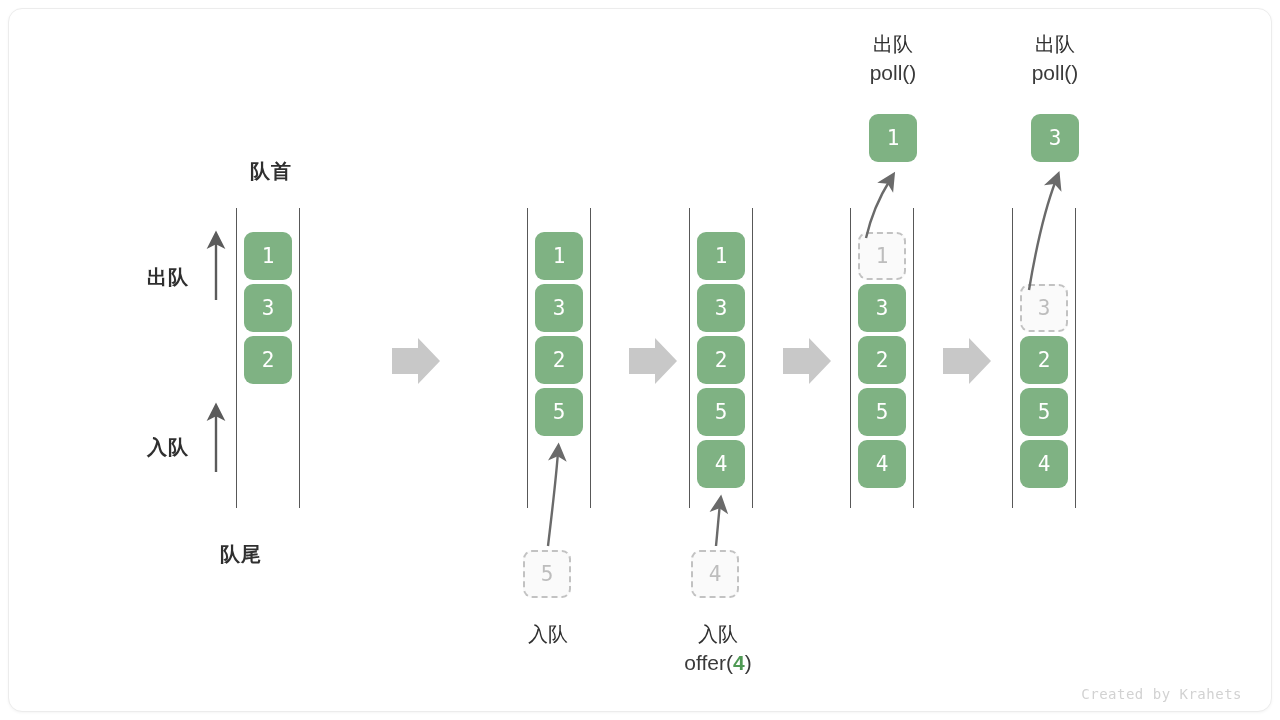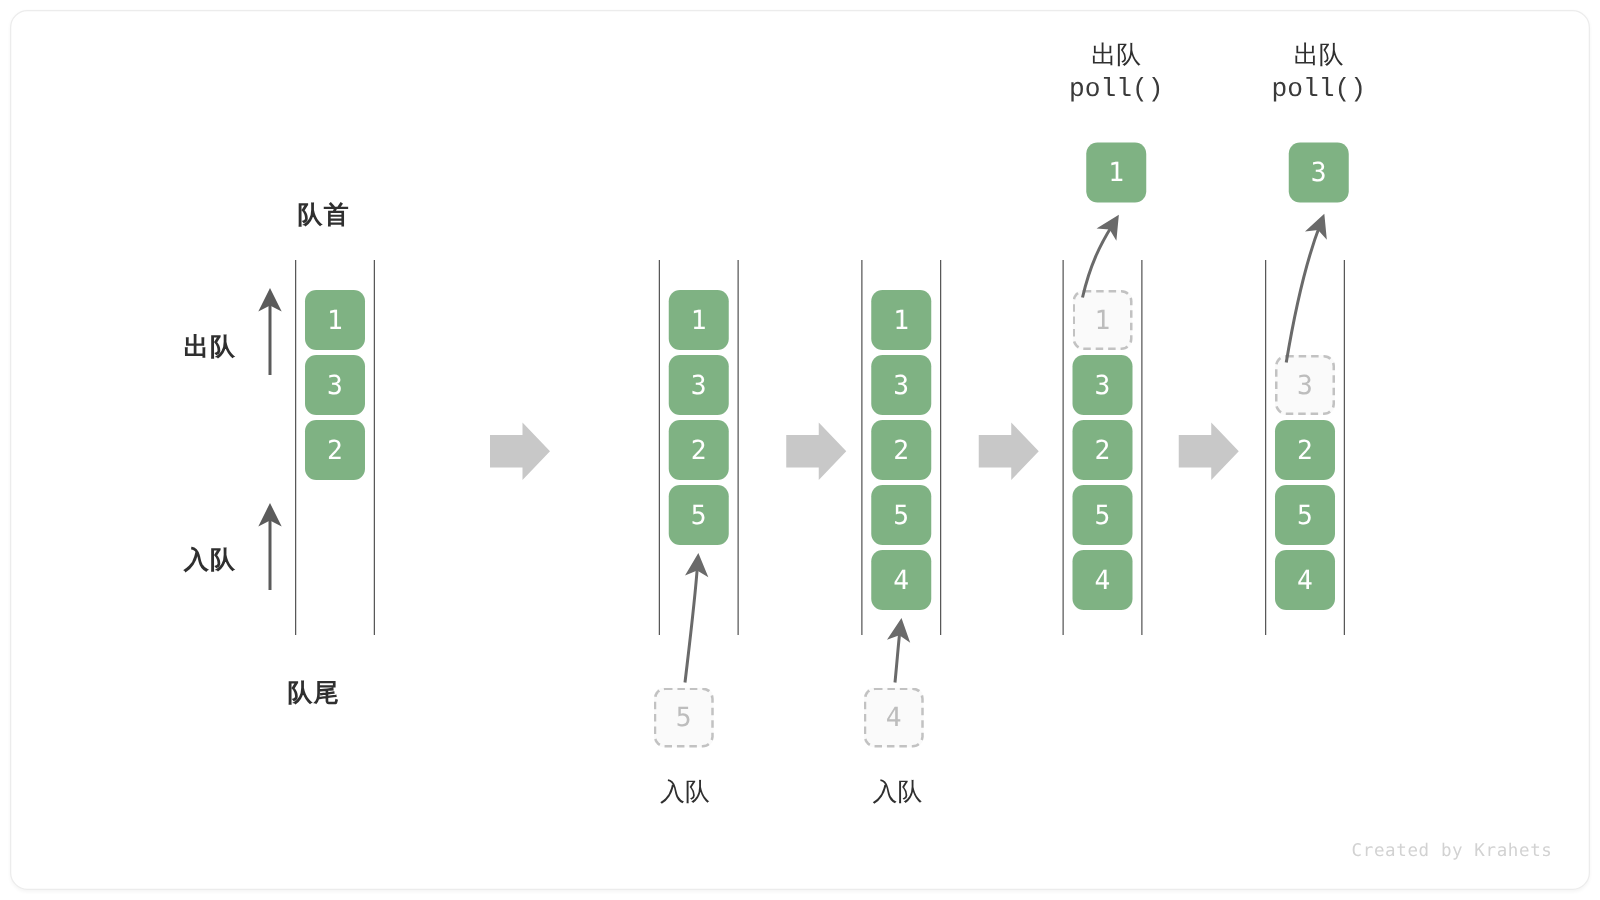--- a/index.html
+++ b/index.html
@@ -132,55 +132,55 @@
     line-height: 1.42;
   }
   .caption .cn {
     display: block;
     font-size: 20px;
     color: #2f2f2f;
     font-weight: normal;
   }
   .caption .code {
     display: block;
-    font-family: Liberation Mono, monospace;
+    font-family: Liberation Sans, sans-serif;
     font-size: 21px;
     color: #3a3a3a;
   }
   .caption .code .arg { color: #4f9a54; font-weight: bold; }
 
   
   #overlay {
     position: absolute;
     left: 0; top: 0;
     width: 1280px;
     height: 720px;
     pointer-events: none;
   }
 
   
   .footer {
     position: absolute;
     right: 38px;
-    bottom: 31px;
+    bottom: 18px;
     font-family: "DejaVu Sans Mono", "Liberation Mono", monospace;
     font-size: 14px;
     color: #d2d2d2;
     letter-spacing: 0.5px;
   }
 </style>
 </head>
 <body>
 
 <div id="canvas">
   <div class="card"></div>
 
 
-  <div class="lbl lbl-bold" style="left:238px; top:158px;">队首</div>
-  <div class="lbl lbl-bold" style="left:230px; top:541px;">队尾</div>
+  <div class="lbl lbl-bold" style="left:250px; top:158px;">队首</div>
+  <div class="lbl lbl-bold" style="left:220px; top:541px;">队尾</div>
   <div class="lbl lbl-bold" style="left:147px; top:264px;">出队</div>
   <div class="lbl lbl-bold" style="left:147px; top:434px;">入队</div>
 
   <div class="column" style="left:236px;">
     <div class="rail rail-left"></div>
     <div class="rail rail-right"></div>
     <div class="slot filled" style="top:24px;">1</div>
     <div class="slot filled" style="top:76px;">3</div>
     <div class="slot filled" style="top:128px;">2</div>
   </div>
@@ -203,20 +203,21 @@
     <div class="rail rail-right"></div>
     <div class="slot filled" style="top:24px;">1</div>
     <div class="slot filled" style="top:76px;">3</div>
     <div class="slot filled" style="top:128px;">2</div>
     <div class="slot filled" style="top:180px;">5</div>
     <div class="slot filled" style="top:232px;">4</div>
   </div>
   <div class="chip ghost" style="left:691px; top:550px;">4</div>
   <div class="caption" style="left:618px; top:620px; width:200px;">
     <span class="cn">入队</span>
+    <span class="code"><span>offer(</span><span class="arg">4</span><span>)</span></span>
   </div>
 
   <div class="column" style="left:850px;">
     <div class="rail rail-left"></div>
     <div class="rail rail-right"></div>
     <div class="slot ghost" style="top:24px;">1</div>
     <div class="slot filled" style="top:76px;">3</div>
     <div class="slot filled" style="top:128px;">2</div>
     <div class="slot filled" style="top:180px;">5</div>
     <div class="slot filled" style="top:232px;">4</div>

